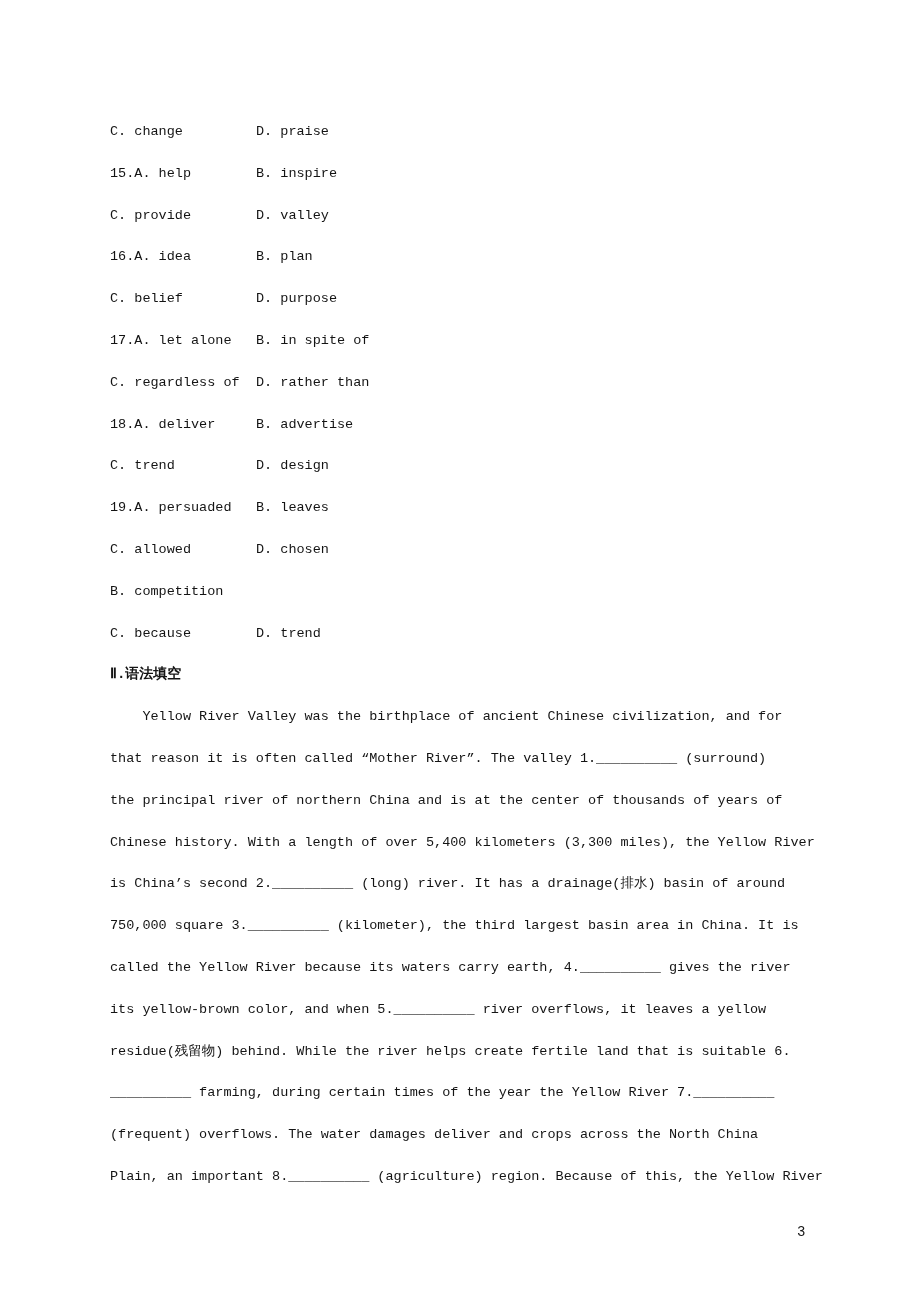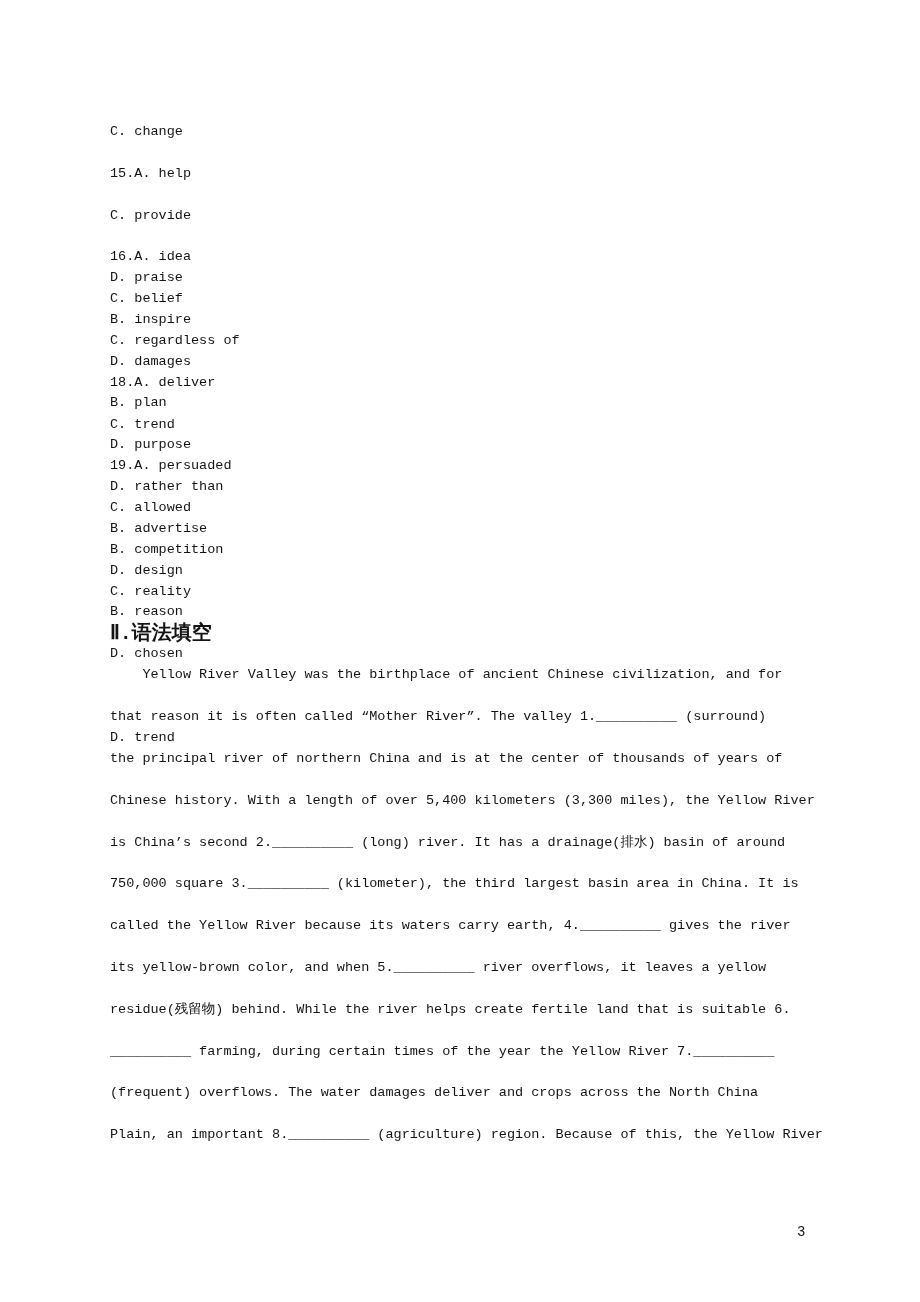--- a/index.html
+++ b/index.html
@@ -17,29 +17,28 @@
     position: absolute;
     left: 110px;
     top: 111px;
     width: 724px;
   }
   .row {
     height: 41.8px;
     line-height: 41.8px;
     font-size: 13.5px;
     white-space: pre;
-    flex-direction: column;
   }
   .opt-row { display: flex; }
   .cell-a { flex: 0 0 146px; width: 146px; }
   .cell-b { flex: 1; }
   .num { font-weight: normal; }
   .section-title {
     font-weight: bold;
-    font-size: 20px;
+    font-size: 14px;
   }
   .p-line { white-space: pre; }
   .page-num {
     position: absolute;
     left: 797px;
     top: 1212px;
     height: 41.8px;
     line-height: 41.8px;
     font-size: 14px;
   }
@@ -53,55 +52,59 @@
     <div class="row opt-row">
       <span class="cell-a"><span class="num"></span><span>C. change</span></span>
       <span class="cell-b">D. praise</span>
     </div>
     <div class="row opt-row">
       <span class="cell-a"><span class="num">15.</span><span>A. help</span></span>
       <span class="cell-b">B. inspire</span>
     </div>
     <div class="row opt-row">
       <span class="cell-a"><span class="num"></span><span>C. provide</span></span>
-      <span class="cell-b">D. damages</span>
+      <span class="cell-b">D. valley</span>
     </div>
     <div class="row opt-row">
       <span class="cell-a"><span class="num">16.</span><span>A. idea</span></span>
       <span class="cell-b">B. plan</span>
     </div>
     <div class="row opt-row">
       <span class="cell-a"><span class="num"></span><span>C. belief</span></span>
       <span class="cell-b">D. purpose</span>
+    </div>
+    <div class="row opt-row">
+      <span class="cell-a"><span class="num">17.</span><span>A. let alone</span></span>
+      <span class="cell-b">B. in spite of</span>
     </div>
     <div class="row opt-row">
       <span class="cell-a"><span class="num"></span><span>C. regardless of</span></span>
       <span class="cell-b">D. rather than</span>
     </div>
     <div class="row opt-row">
       <span class="cell-a"><span class="num">18.</span><span>A. deliver</span></span>
       <span class="cell-b">B. advertise</span>
     </div>
     <div class="row opt-row">
       <span class="cell-a"><span class="num"></span><span>C. trend</span></span>
       <span class="cell-b">D. design</span>
     </div>
     <div class="row opt-row">
       <span class="cell-a"><span class="num">19.</span><span>A. persuaded</span></span>
-      <span class="cell-b">B. reason</span>
+      <span class="cell-b">B. leaves</span>
     </div>
     <div class="row opt-row">
       <span class="cell-a"><span class="num"></span><span>C. allowed</span></span>
       <span class="cell-b">D. chosen</span>
     </div>
     <div class="row opt-row">
       <span class="cell-b">B. competition</span>
     </div>
     <div class="row opt-row">
-      <span class="cell-a"><span class="num"></span><span>C. reality</span></span>
+      <span class="cell-a"><span class="num"></span><span>C. because</span></span>
       <span class="cell-b">D. trend</span>
     </div>
 
     <div class="row section-title">Ⅱ.语法填空</div>
 
     <div class="row p-line">    Yellow River Valley was the birthplace of ancient Chinese civilization, and for</div>
     <div class="row p-line">that reason it is often called “Mother River”. The valley 1.__________ (surround)</div>
     <div class="row p-line">the principal river of northern China and is at the center of thousands of years of</div>
     <div class="row p-line">Chinese history. With a length of over 5,400 kilometers (3,300 miles), the Yellow River</div>
     <div class="row p-line">is China’s second 2.__________ (long) river. It has a drainage(排水) basin of around</div>

